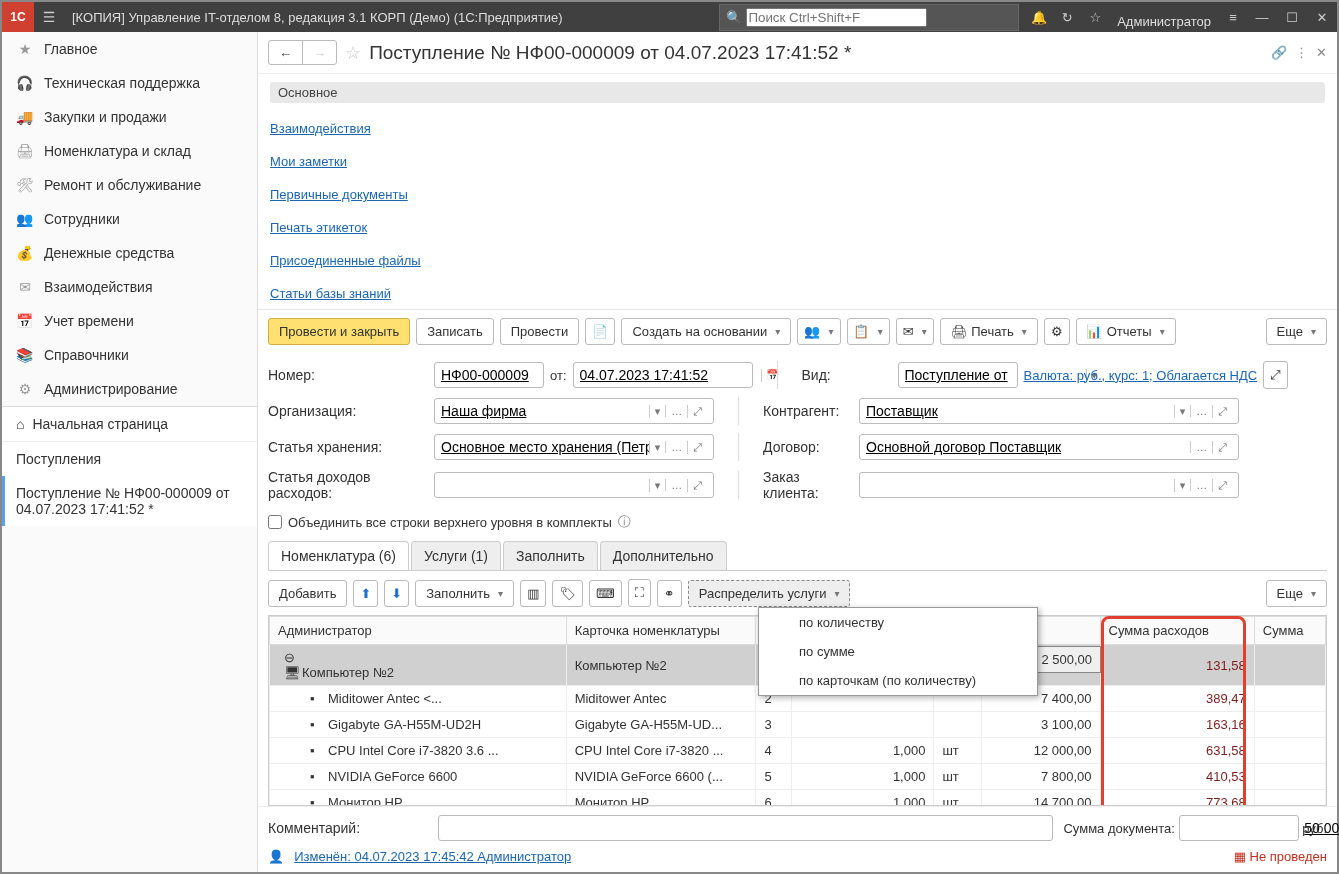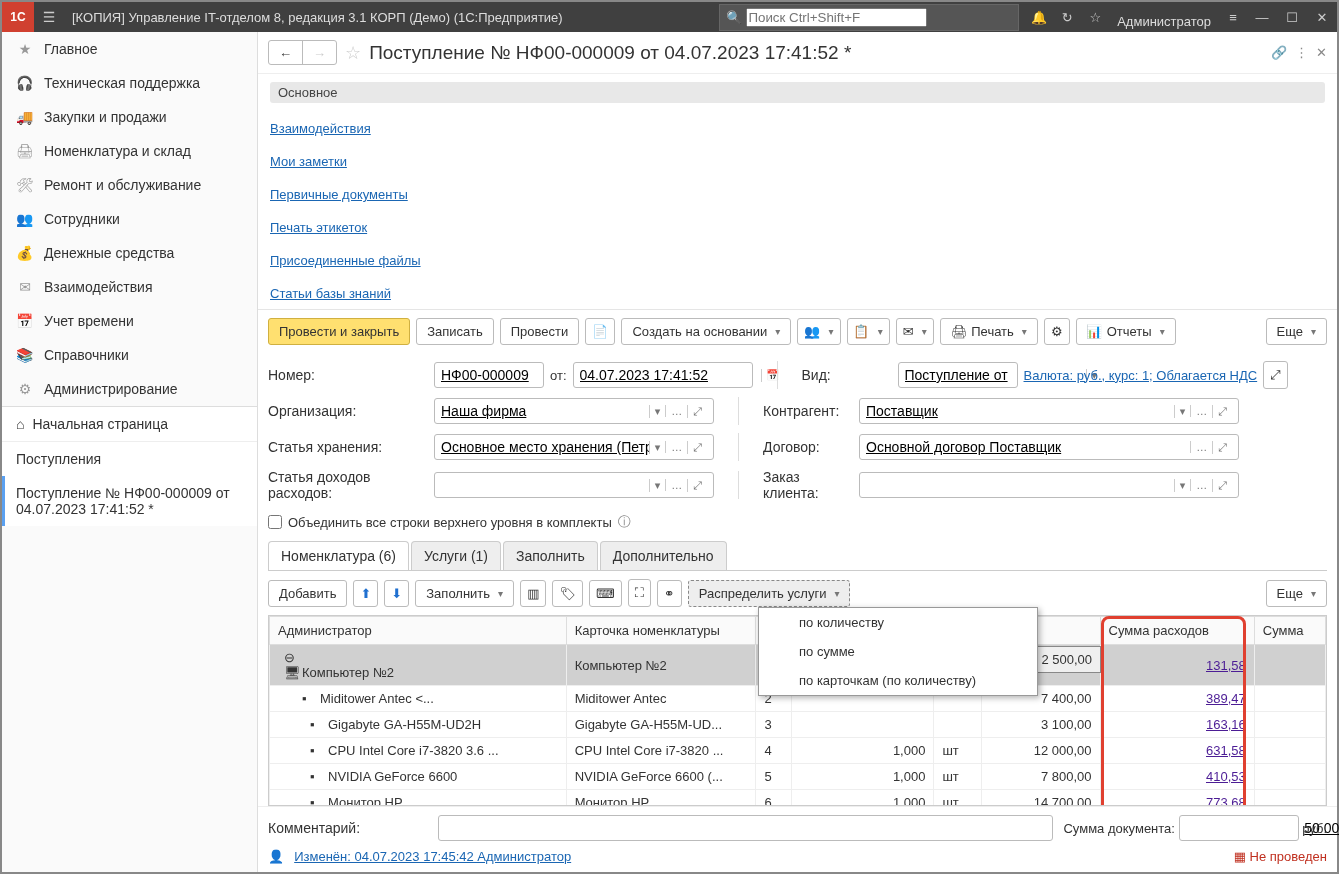--- a/index.html
+++ b/index.html
@@ -72,21 +72,21 @@
 .dropdown .mitem { padding: 7px 30px 7px 40px; font-size: 13px; white-space: nowrap; }
 .dropdown .mitem.hl { background: #000; color: #fff; border: 2px solid #d04030; border-radius: 4px; margin: 1px; padding: 5px 28px 5px 38px;}
 
 
 .gridwrap { margin: 0 10px; border: 1px solid #ccc; position: relative; height: 388px; overflow: hidden;}
 .grid { width: 100%; border-collapse: collapse; font-size: 13px; }
 .grid th { background: #fafafa; border: 1px solid #ddd; padding: 6px 8px; text-align: left; font-weight: normal; }
 .grid td { border: 1px solid #eee; padding: 5px 8px; }
 .grid tr.sel td { background: #d0d0d0; }
 .grid td.r { text-align: right; }
-.grid .lnk { color: #4c1d95; text-decoration: underline; }
+.grid .lnk { color: #7f1d1d; }
 .grid .icon { display: inline-block; width: 14px; margin-right: 4px; }
 .th-rel { position: relative; }
 .redrect { position:absolute; border:3px solid #e04030; border-radius:8px; pointer-events:none; }
 .pricebox { position:absolute; border:1px solid #888; padding: 5px 8px; background:#efefef; text-align:right;}
 
 
 .footer { padding: 8px 10px; display: flex; flex-direction: column; gap: 8px; border-top: 1px solid #eee;}
 .footer .row { display: flex; align-items: center; gap: 10px; }
 .footer .row label { width: 160px; font-size: 14px; }
 .footer .amount { margin-left: auto; }
@@ -358,21 +358,21 @@
                 <td style="padding-left:14px"><span class="icon">⊖ 🖥</span>Компьютер №2</td>
                 <td>Компьютер №2</td>
                 <td>1</td>
                 <td class="r"></td>
                 <td></td>
                 <td class="r"></td>
                 <td class="r"><a class="lnk">131,58</a></td>
                 <td></td>
               </tr>
               <tr>
-                <td style="padding-left:32px"><span class="icon">▪</span>Miditower Antec <solo ii=""> &lt;...</solo></td>
+                <td style="padding-left:40px"><span class="icon">▪</span>Miditower Antec <solo ii=""> &lt;...</solo></td>
                 <td>Miditower Antec <solo i...<="" td=""></solo></td>
                 <td>2</td>
                 <td class="r"></td>
                 <td></td>
                 <td class="r">7 400,00</td>
                 <td class="r"><a class="lnk">389,47</a></td>
                 <td></td>
               </tr>
               <tr>
                 <td style="padding-left:40px"><span class="icon">▪</span>Gigabyte GA-H55M-UD2H</td>

